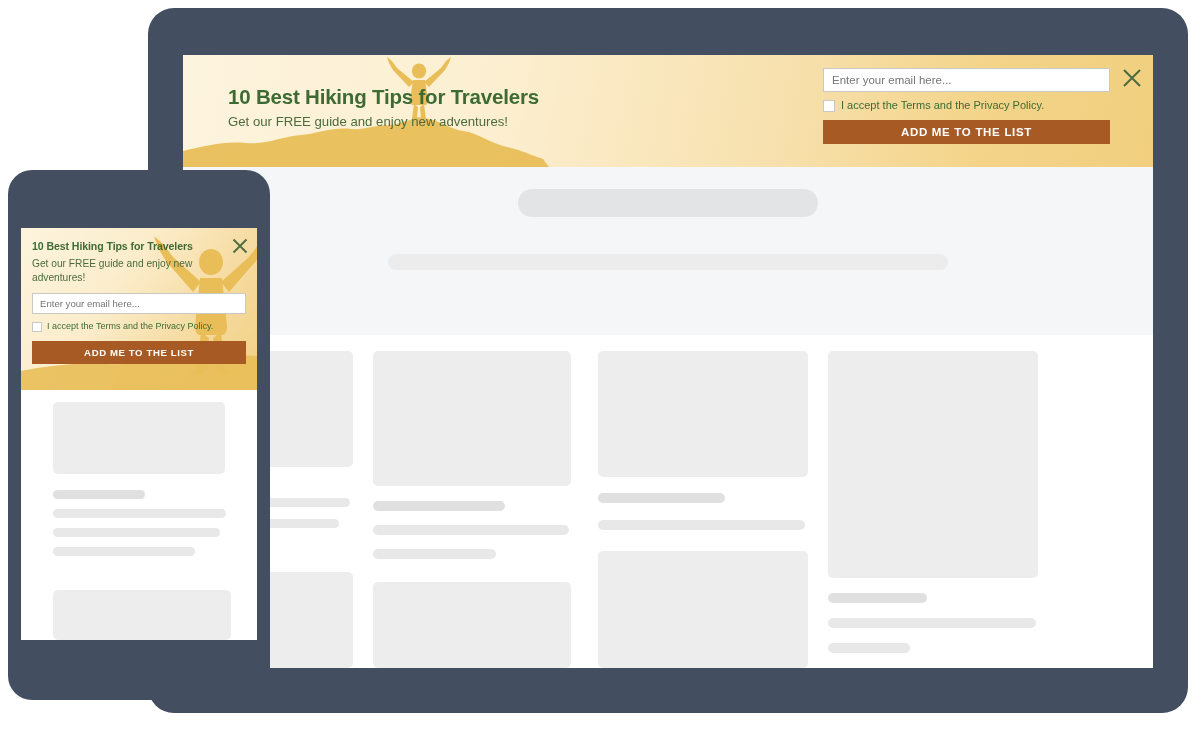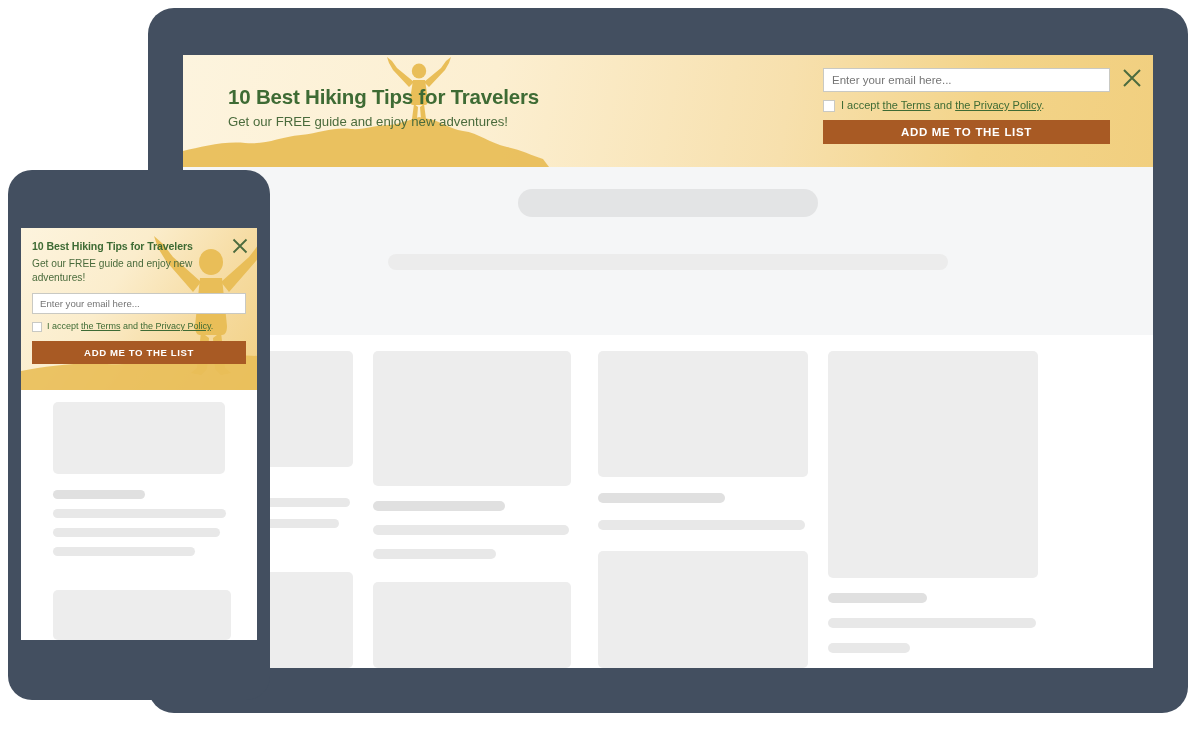--- a/index.html
+++ b/index.html
@@ -96,21 +96,21 @@
     line-height: 1.25;
   }
   .cbox {
     width: 12px; height: 12px;
     background: #ffffff;
     border: 1px solid #C9C9C3;
     flex: 0 0 auto;
     margin-top: 1px;
     cursor: pointer;
   }
-  .lnk { color: #3E6B34; text-decoration: underline; cursor: pointer; }
+  .lnk { color: #3E6B34; cursor: pointer; }
   #banner-cta {
     display: block;
     width: 100%;
     margin-top: 7px;
     height: 24px;
     background: #A85A24;
     color: #ffffff;
     border: none;
     font-family: "Liberation Sans", sans-serif;
     font-size: 11.5px;

